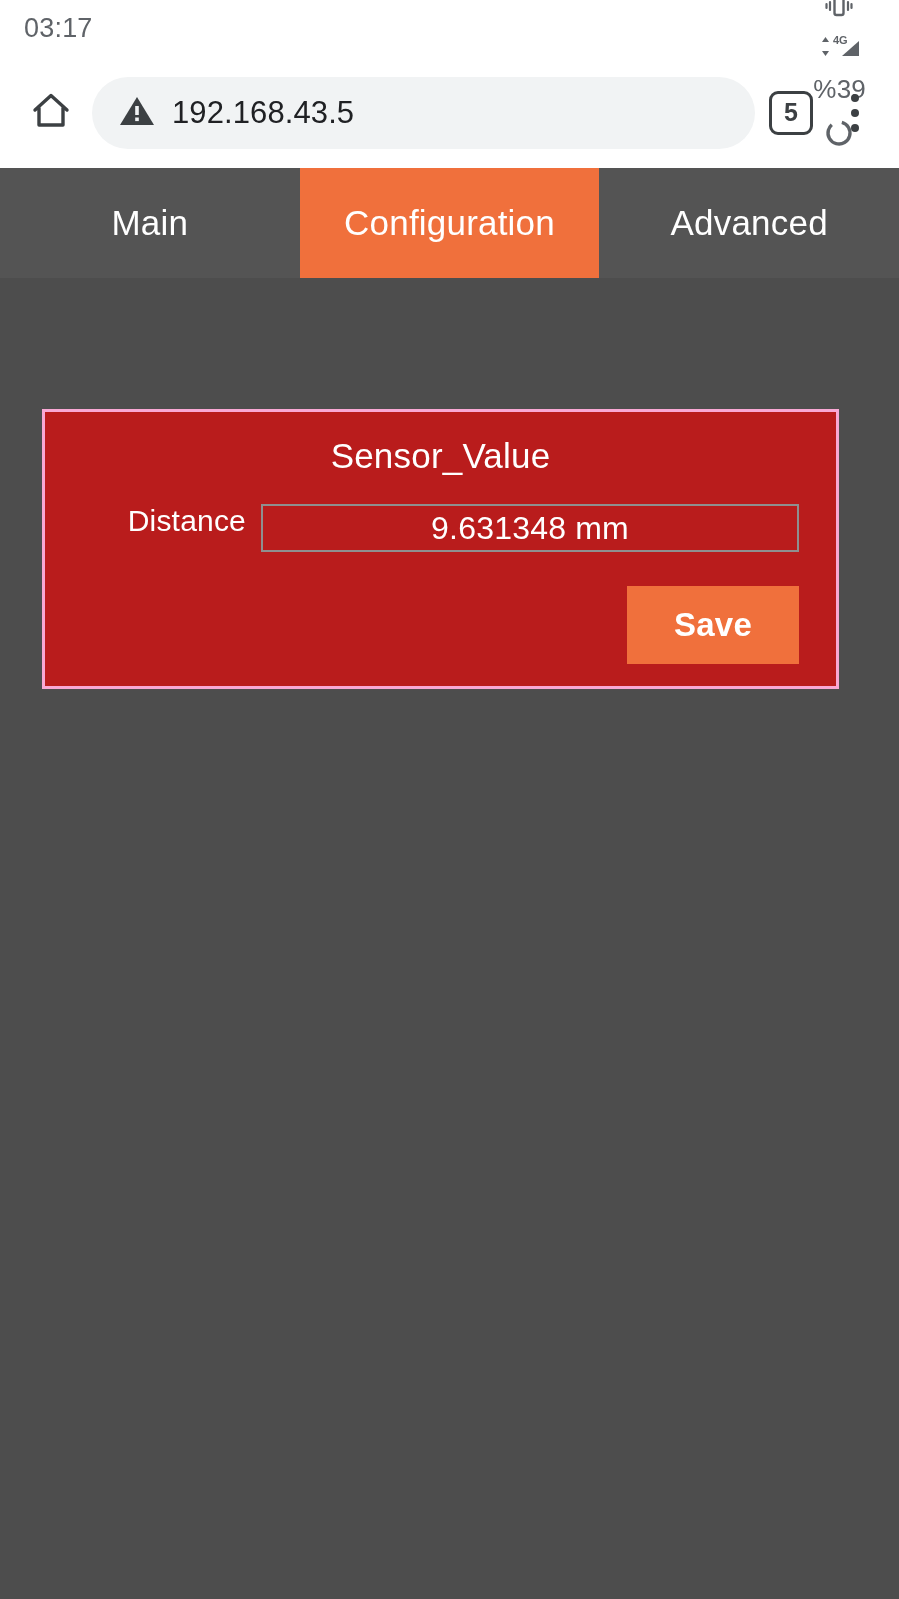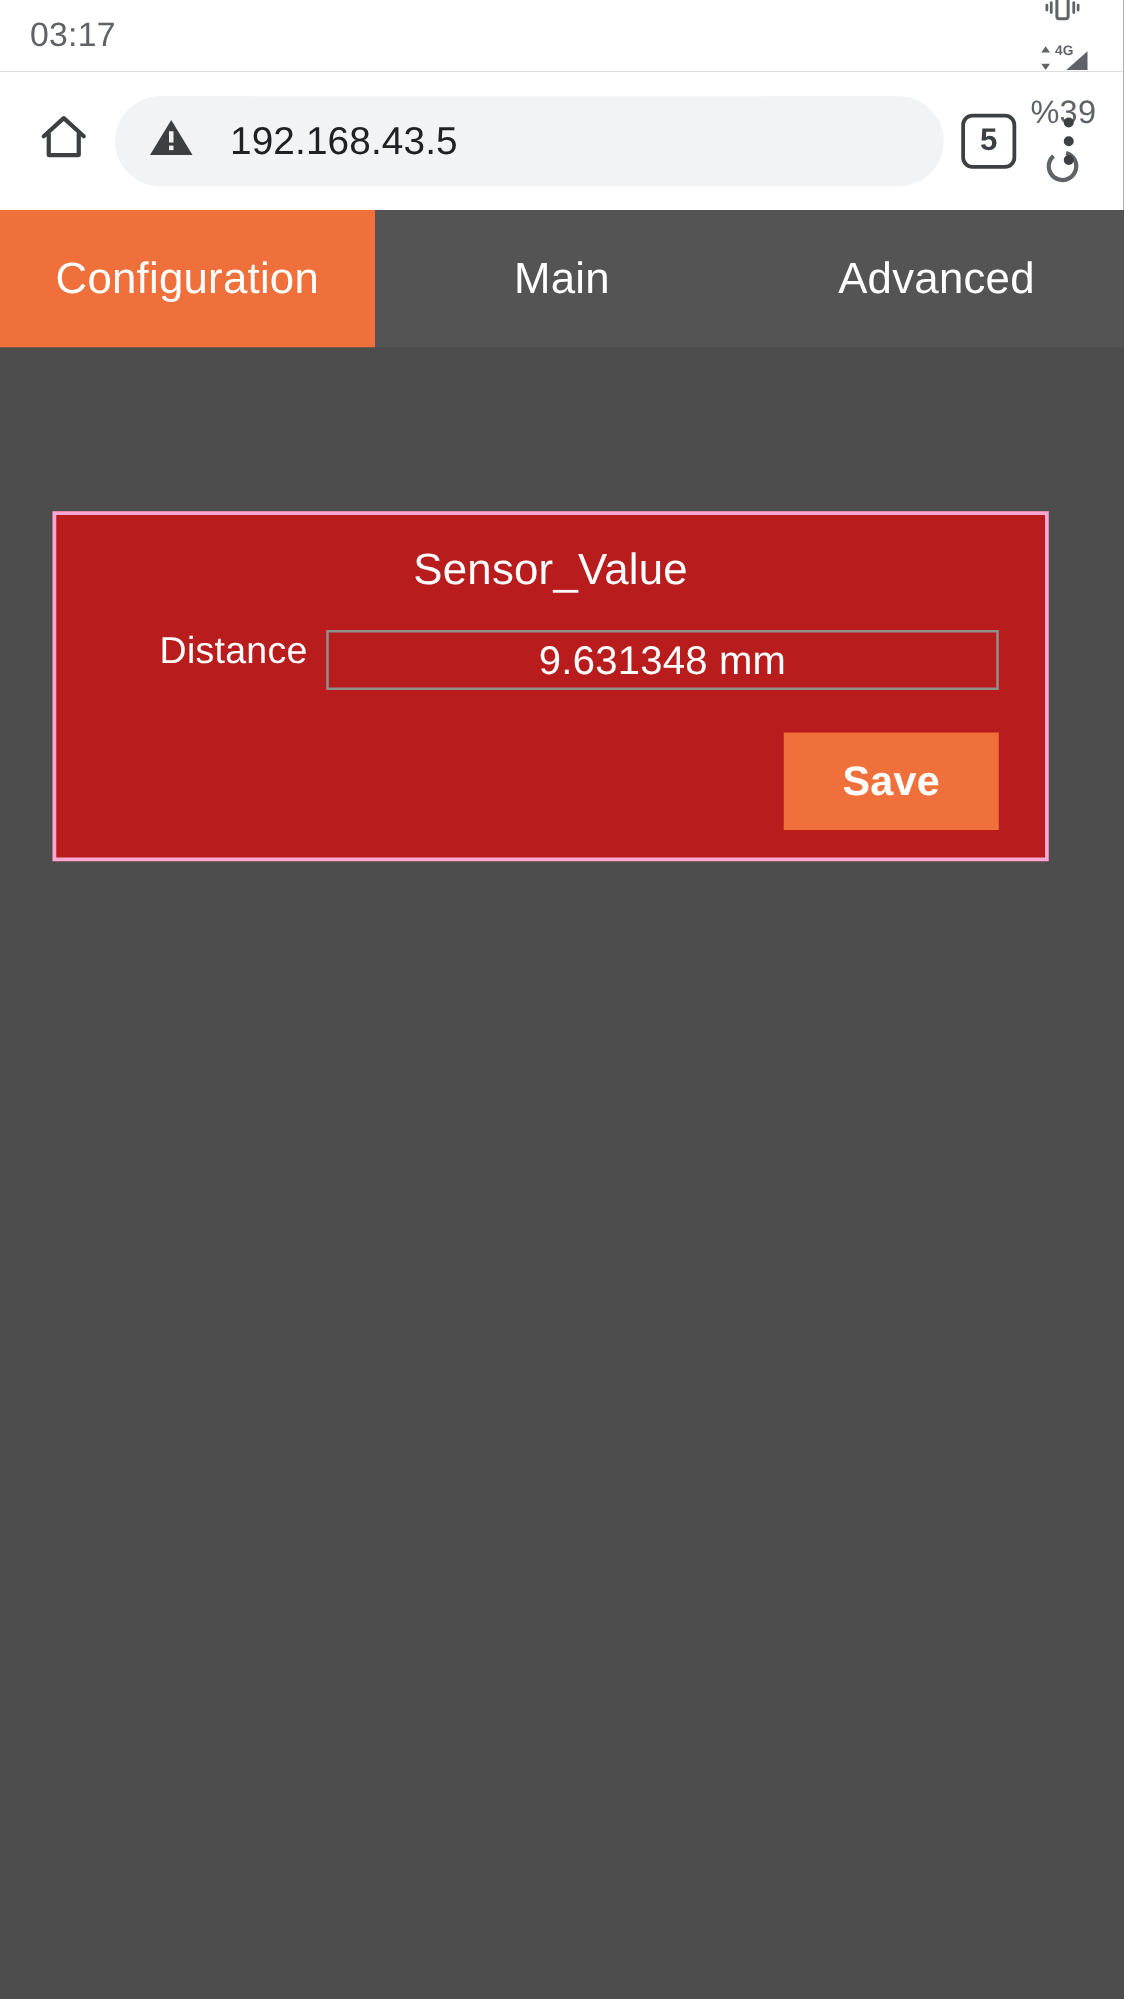--- a/index.html
+++ b/index.html
@@ -8,21 +8,21 @@
     font-family:"Liberation Sans", sans-serif;
     background:#4d4d4d;
     overflow:hidden;
   }
 
   
   .status-bar {
     height:57px; width:100%;
     background:#ffffff;
     display:flex; align-items:center;
-    padding:0 22px 0 24px;
+    padding:0 33px 0 24px;
     color:#5f6368;
   }
   .status-clock {
     font-size:27px; color:#5f6368; letter-spacing:0.2px;
   }
   .status-icons {
     margin-left:auto; display:flex; align-items:center; gap:13px;flex-direction:column;
   }
   .status-icons svg { display:block; }
   .batt-text {
@@ -43,21 +43,21 @@
     flex:0 0 auto;
   }
   .omnibox {
     flex:1 1 auto;
     height:72px;
     margin:0 14px 0 12px;
     background:#f1f3f4;
     border-radius:36px;
     display:flex; align-items:center;
     padding:0 26px;
-    gap:28px;
+    gap:16px;
     overflow:hidden;
   }
   .omnibox-url {
     font-size:31px;
     color:#202124;
     white-space:nowrap;
     letter-spacing:0.1px;
   }
   .tab-count {
     width:44px; height:44px;
@@ -235,25 +235,25 @@
   </div>
 
   <div class="menu-btn">
     <i></i>
     <i></i>
     <i></i>
   </div>
 </div>
 
 <div class="tabs">
+  <div class="tab">
+    <span>Main</span>
+  </div>
   <div class="tab active">
     <span>Configuration</span>
-  </div>
-  <div class="tab">
-    <span>Main</span>
   </div>
   <div class="tab">
     <span>Advanced</span>
   </div>
 </div>
 
 <div class="page-body">
 
   <div class="card">
     <div class="card-title">Sensor_Value</div>

